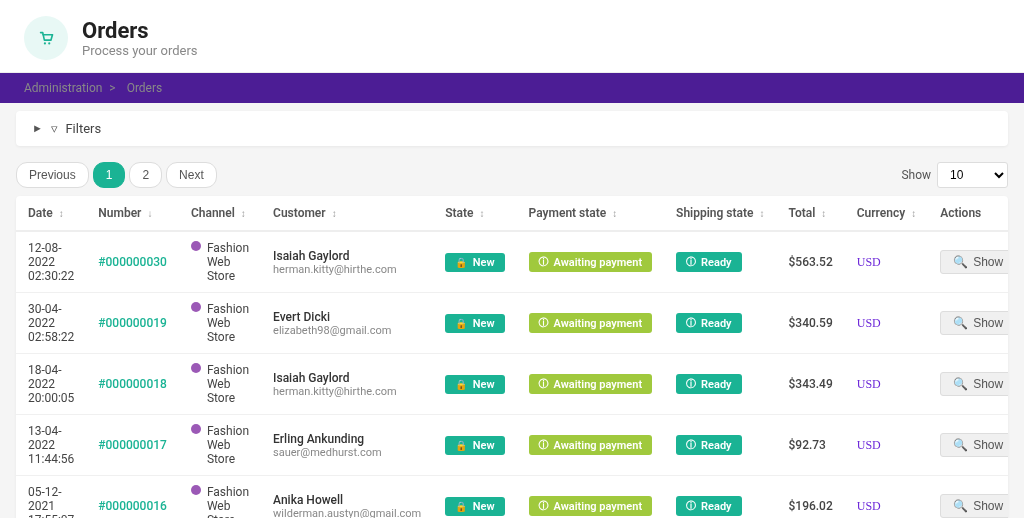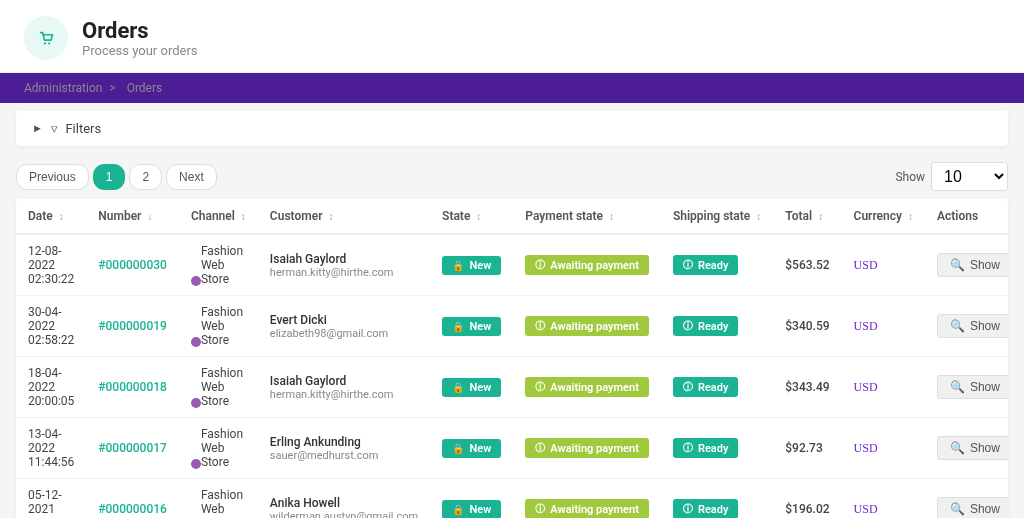--- a/index.html
+++ b/index.html
@@ -24,35 +24,35 @@
     .filter-arrow { color: #555; font-size: 11px; cursor: pointer; }
     .filter-icon { color: #555; font-size: 13px; }
     .filter-label { font-size: 13px; color: #444; cursor: pointer; }
 
     
     .pagination-row { display: flex; align-items: center; justify-content: space-between; padding: 8px 16px; }
     .pagination-left { display: flex; align-items: center; gap: 4px; }
     .page-btn { padding: 5px 12px; border: 1px solid #ddd; background: #fff; border-radius: 11px; font-size: 12px; color: #555; cursor: pointer; }
     .page-btn.active { background: #1ab394; color: #fff; border-color: #1ab394; }
     .show-select { display: flex; align-items: center; gap: 6px; font-size: 12px; color: #555; }
-    .show-select select { padding: 4px 20px 4px 8px; border: 1px solid #ddd; border-radius: 3px; font-size: 16px; background: #fff; cursor: pointer; }
+    .show-select select { padding: 4px 20px 4px 8px; border: 1px solid #ddd; border-radius: 3px; font-size: 12px; background: #fff; cursor: pointer; }
 
     
     .table-wrapper { margin: 0 16px 16px; background: #fff; border-radius: 4px; box-shadow: 0 1px 3px rgba(0,0,0,0.06); overflow: auto; }
     table { width: 100%; border-collapse: collapse; }
     thead th { padding: 10px 12px; text-align: left; font-size: 12px; font-weight: 600; color: #555; border-bottom: 2px solid #eee; white-space: nowrap; background: #fff; cursor: pointer; user-select: none; }
     thead th .sort-icon { display: inline-block; margin-left: 3px; color: #999; font-size: 10px; }
     tbody td { padding: 9px 12px; border-bottom: 1px solid #f0f0f0; font-size: 12px; color: #444; vertical-align: middle; }
     tbody tr:last-child td { border-bottom: none; }
 
     
     .order-link { color: #1ab394; text-decoration: none; font-weight: 500; }
 
     
-    .channel-cell { display: flex; align-items: flex-end; }
+    .channel-cell { display: flex; align-items: flex-start; gap: 6px; }
     .channel-dot { width: 10px; height: 10px; border-radius: 50%; background: #9b59b6; flex-shrink: 0; }
 
     
     .customer-name { font-weight: 500; color: #333; }
     .customer-email { color: #888; font-size: 11px; }
 
     
     .badge { display: inline-flex; align-items: center; gap: 5px; padding: 3px 10px; border-radius: 3px; font-size: 11px; font-weight: 600; white-space: nowrap; }
     .badge-new { background: #1ab394; color: #fff; }
     .badge-awaiting { background: #a0c93d; color: #fff; }

